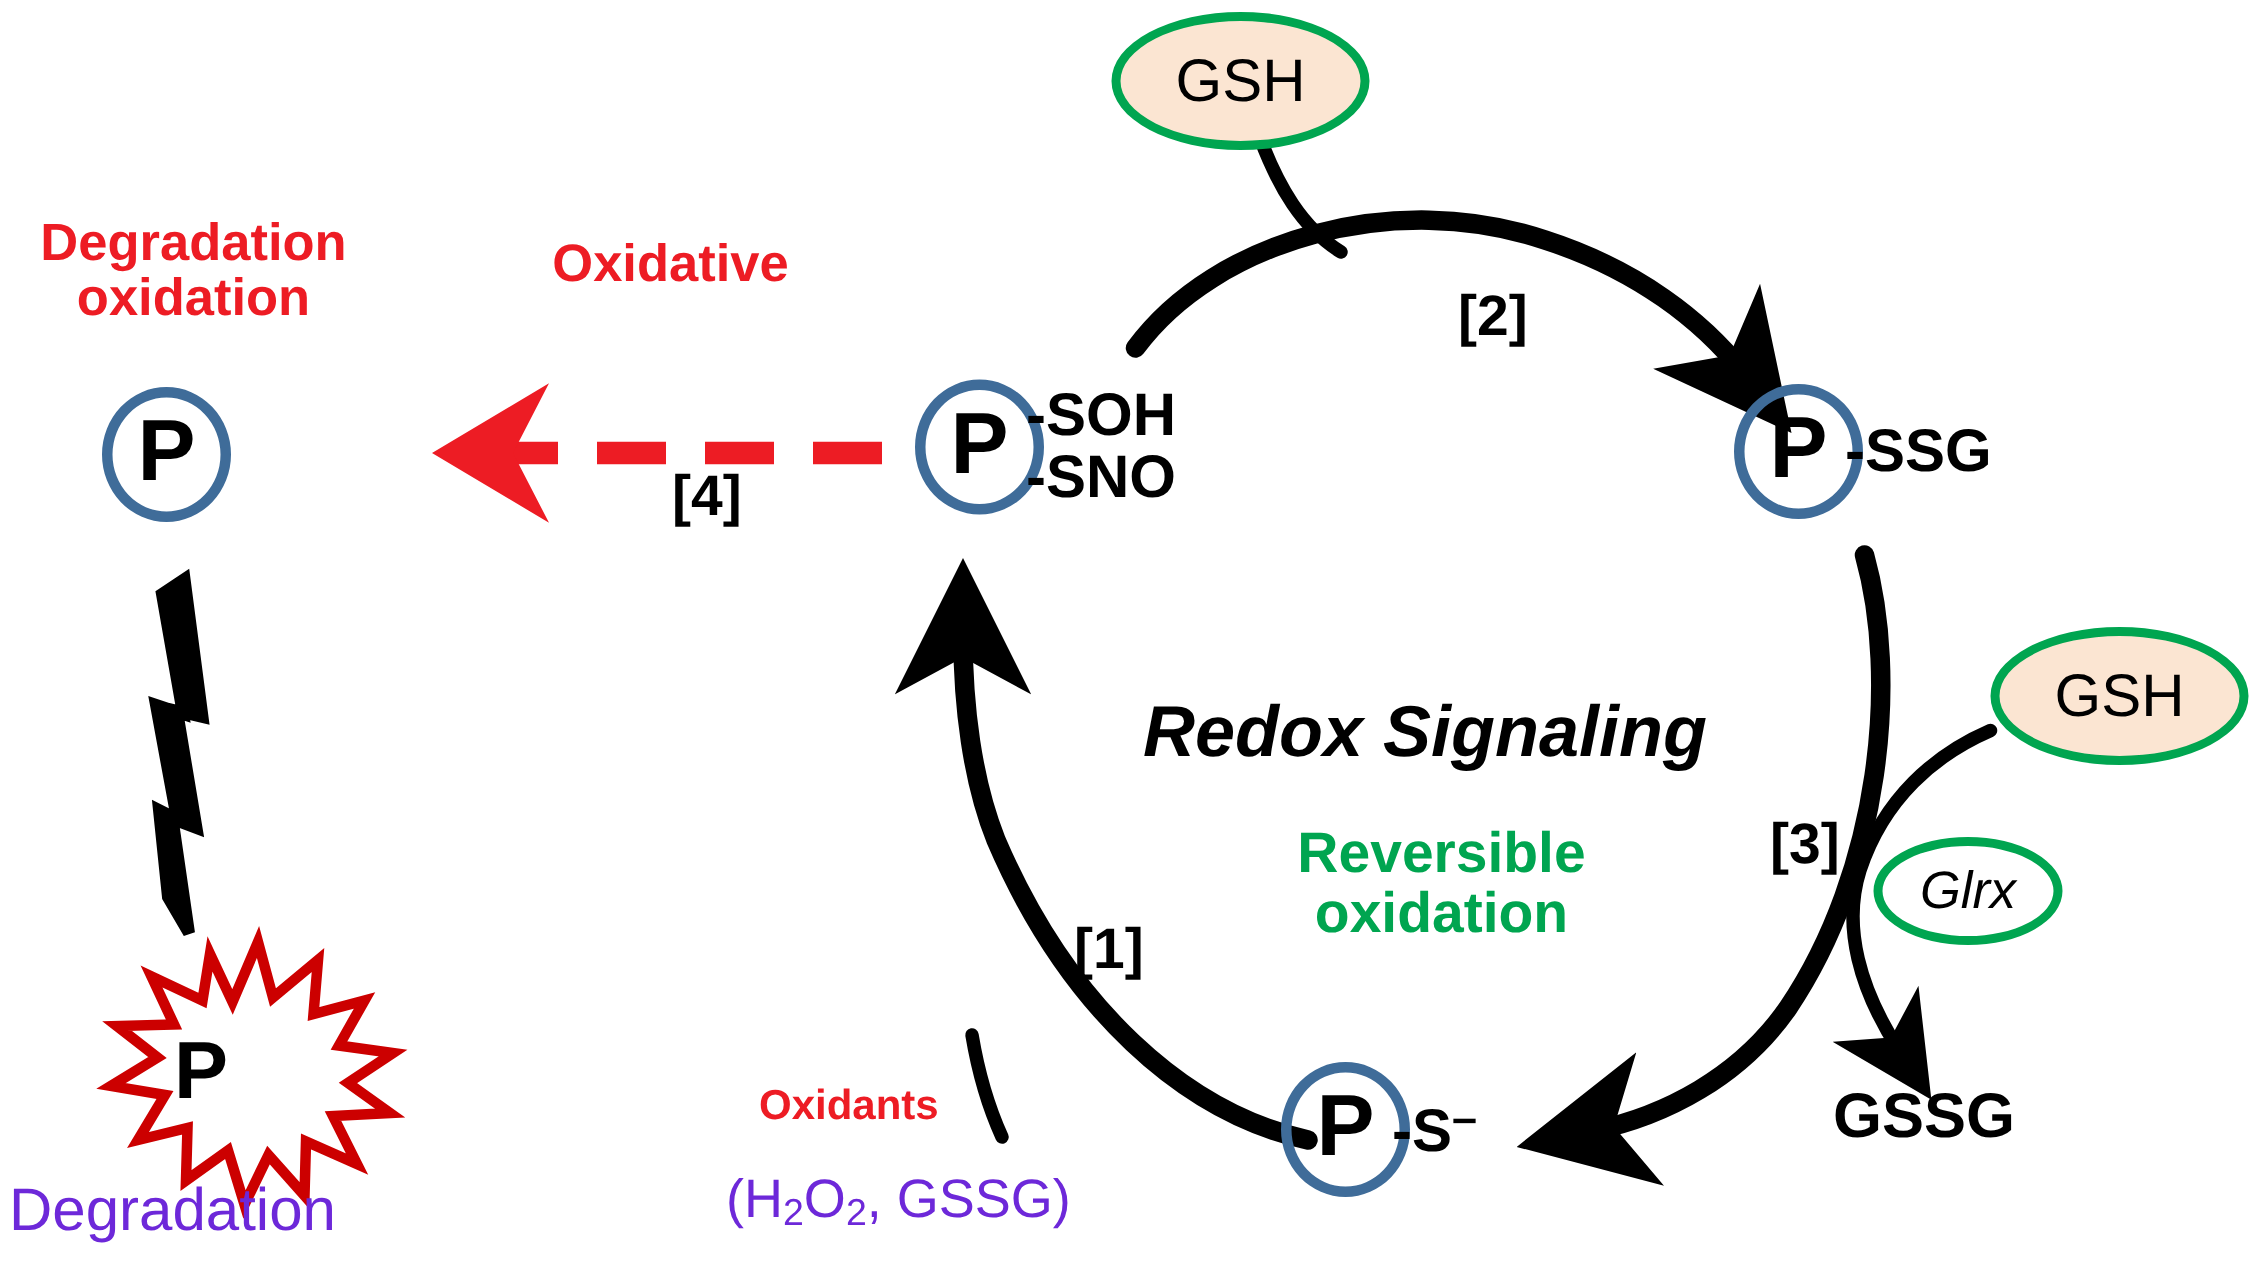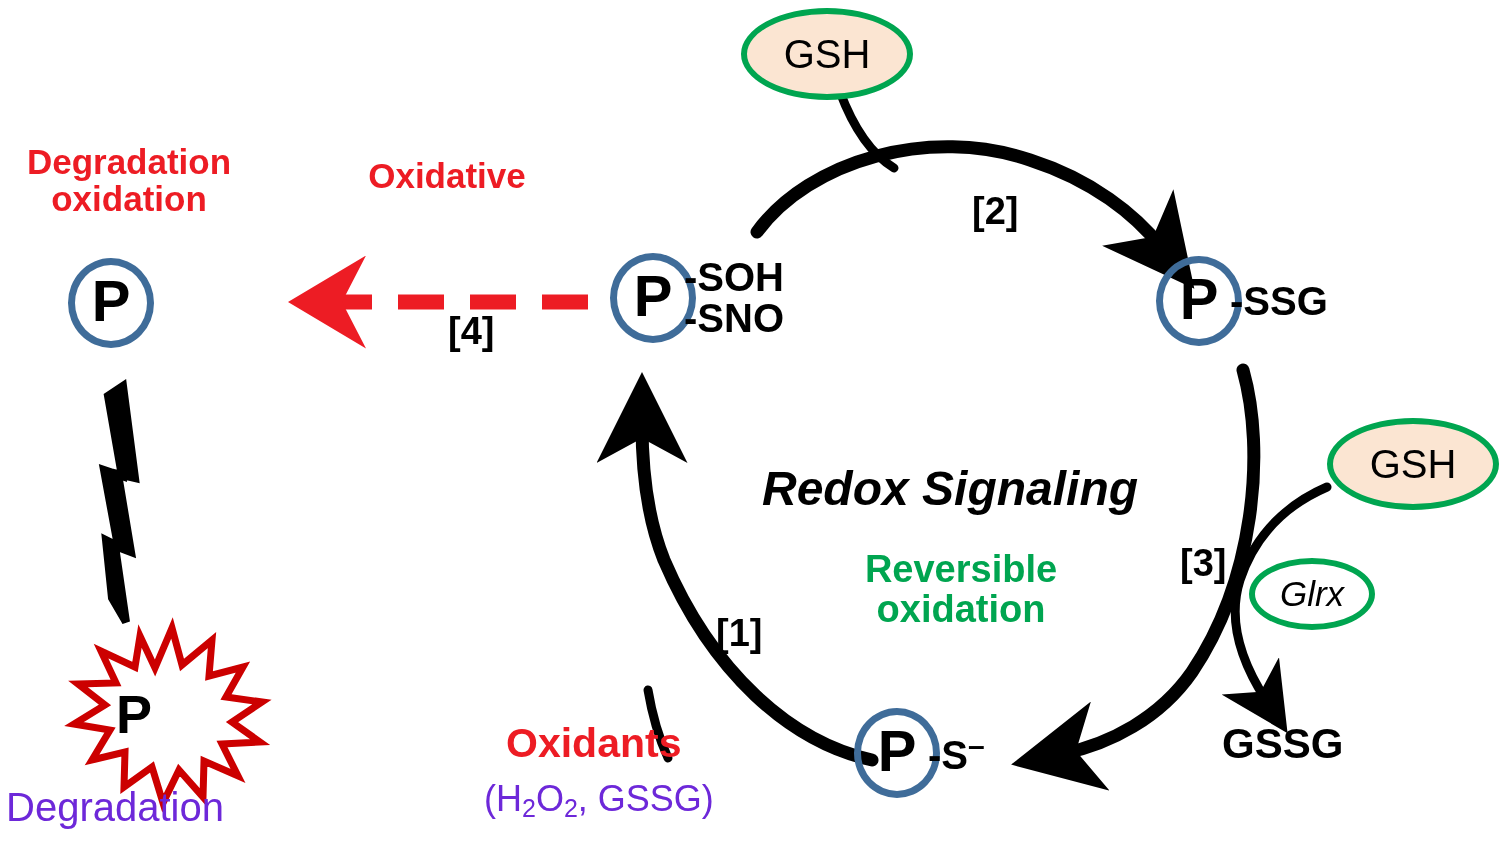--- a/index.html
+++ b/index.html
@@ -140,19 +140,19 @@
   </div>
 
   <div class="ell ell-gsh" style="left:1327px;top:418px;width:172px;height:92px;">
     <span style="font-size:40px;">GSH</span>
   </div>
 
   <div class="ell ell-glrx" style="left:1249px;top:558px;width:126px;height:72px;">
     <span style="font-size:35px;font-style:italic;">Glrx</span>
   </div>
 
-  <div class="lbl red" style="left:506px;top:722px;font-size:41px;">Oxidants</div>
+  <div class="lbl red" style="left:506px;top:722px;font-size:28px;">Oxidants</div>
 
   <div class="lbl plain" style="left:484px;top:780px;font-size:36px;"><span>(H</span><span class="sub" style="font-size:25px;vertical-align:-0.22em;">2</span><span>O</span><span class="sub" style="font-size:25px;vertical-align:-0.22em;">2</span><span>, GSSG)</span></div>
 
   <div class="lbl blk" style="left:1222px;top:722px;font-size:42px;">GSSG</div>
 
 </div>
 
 </body></html>

